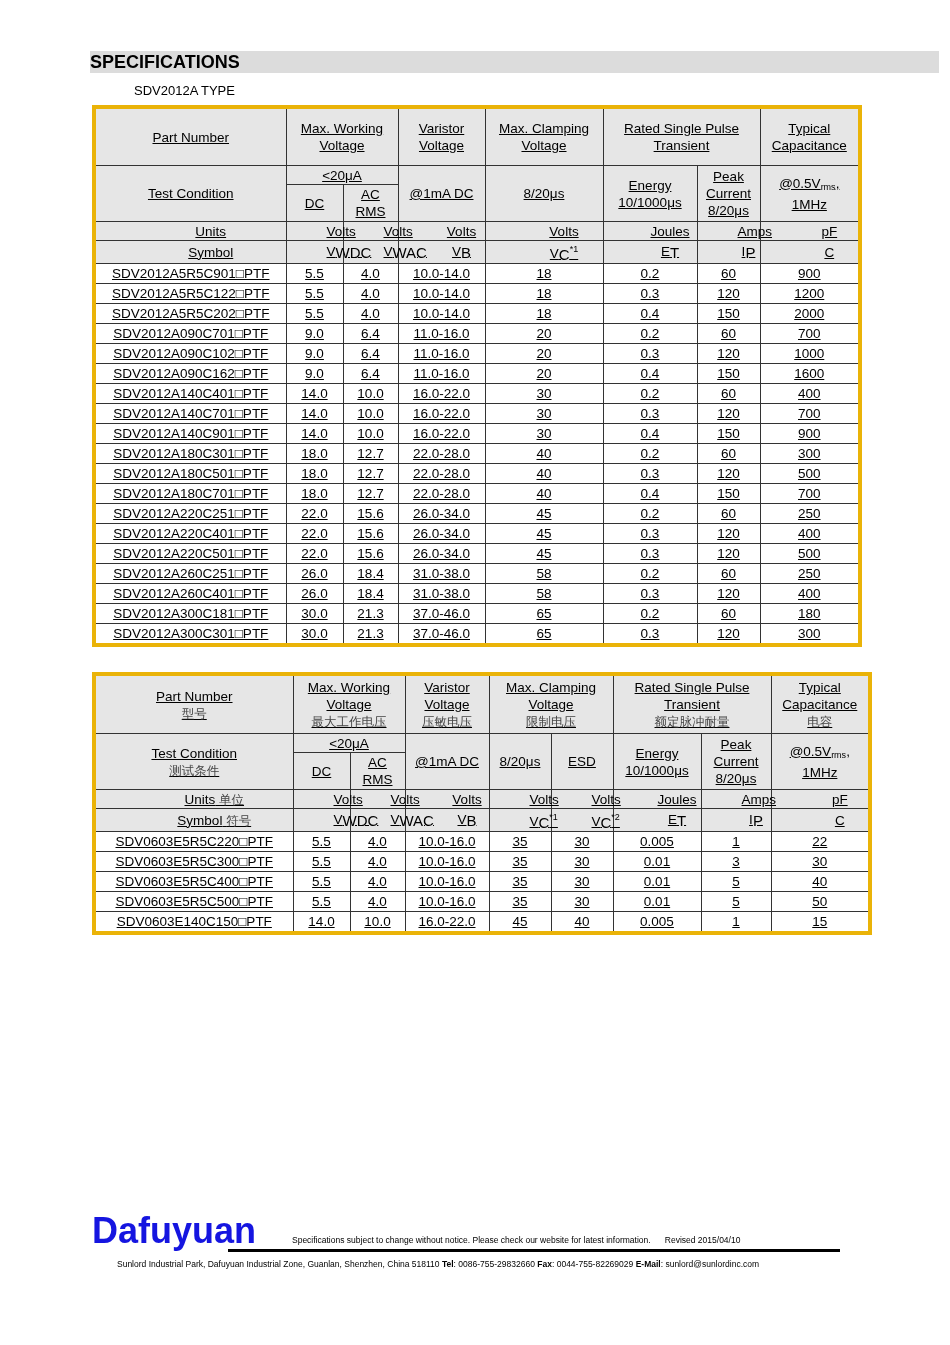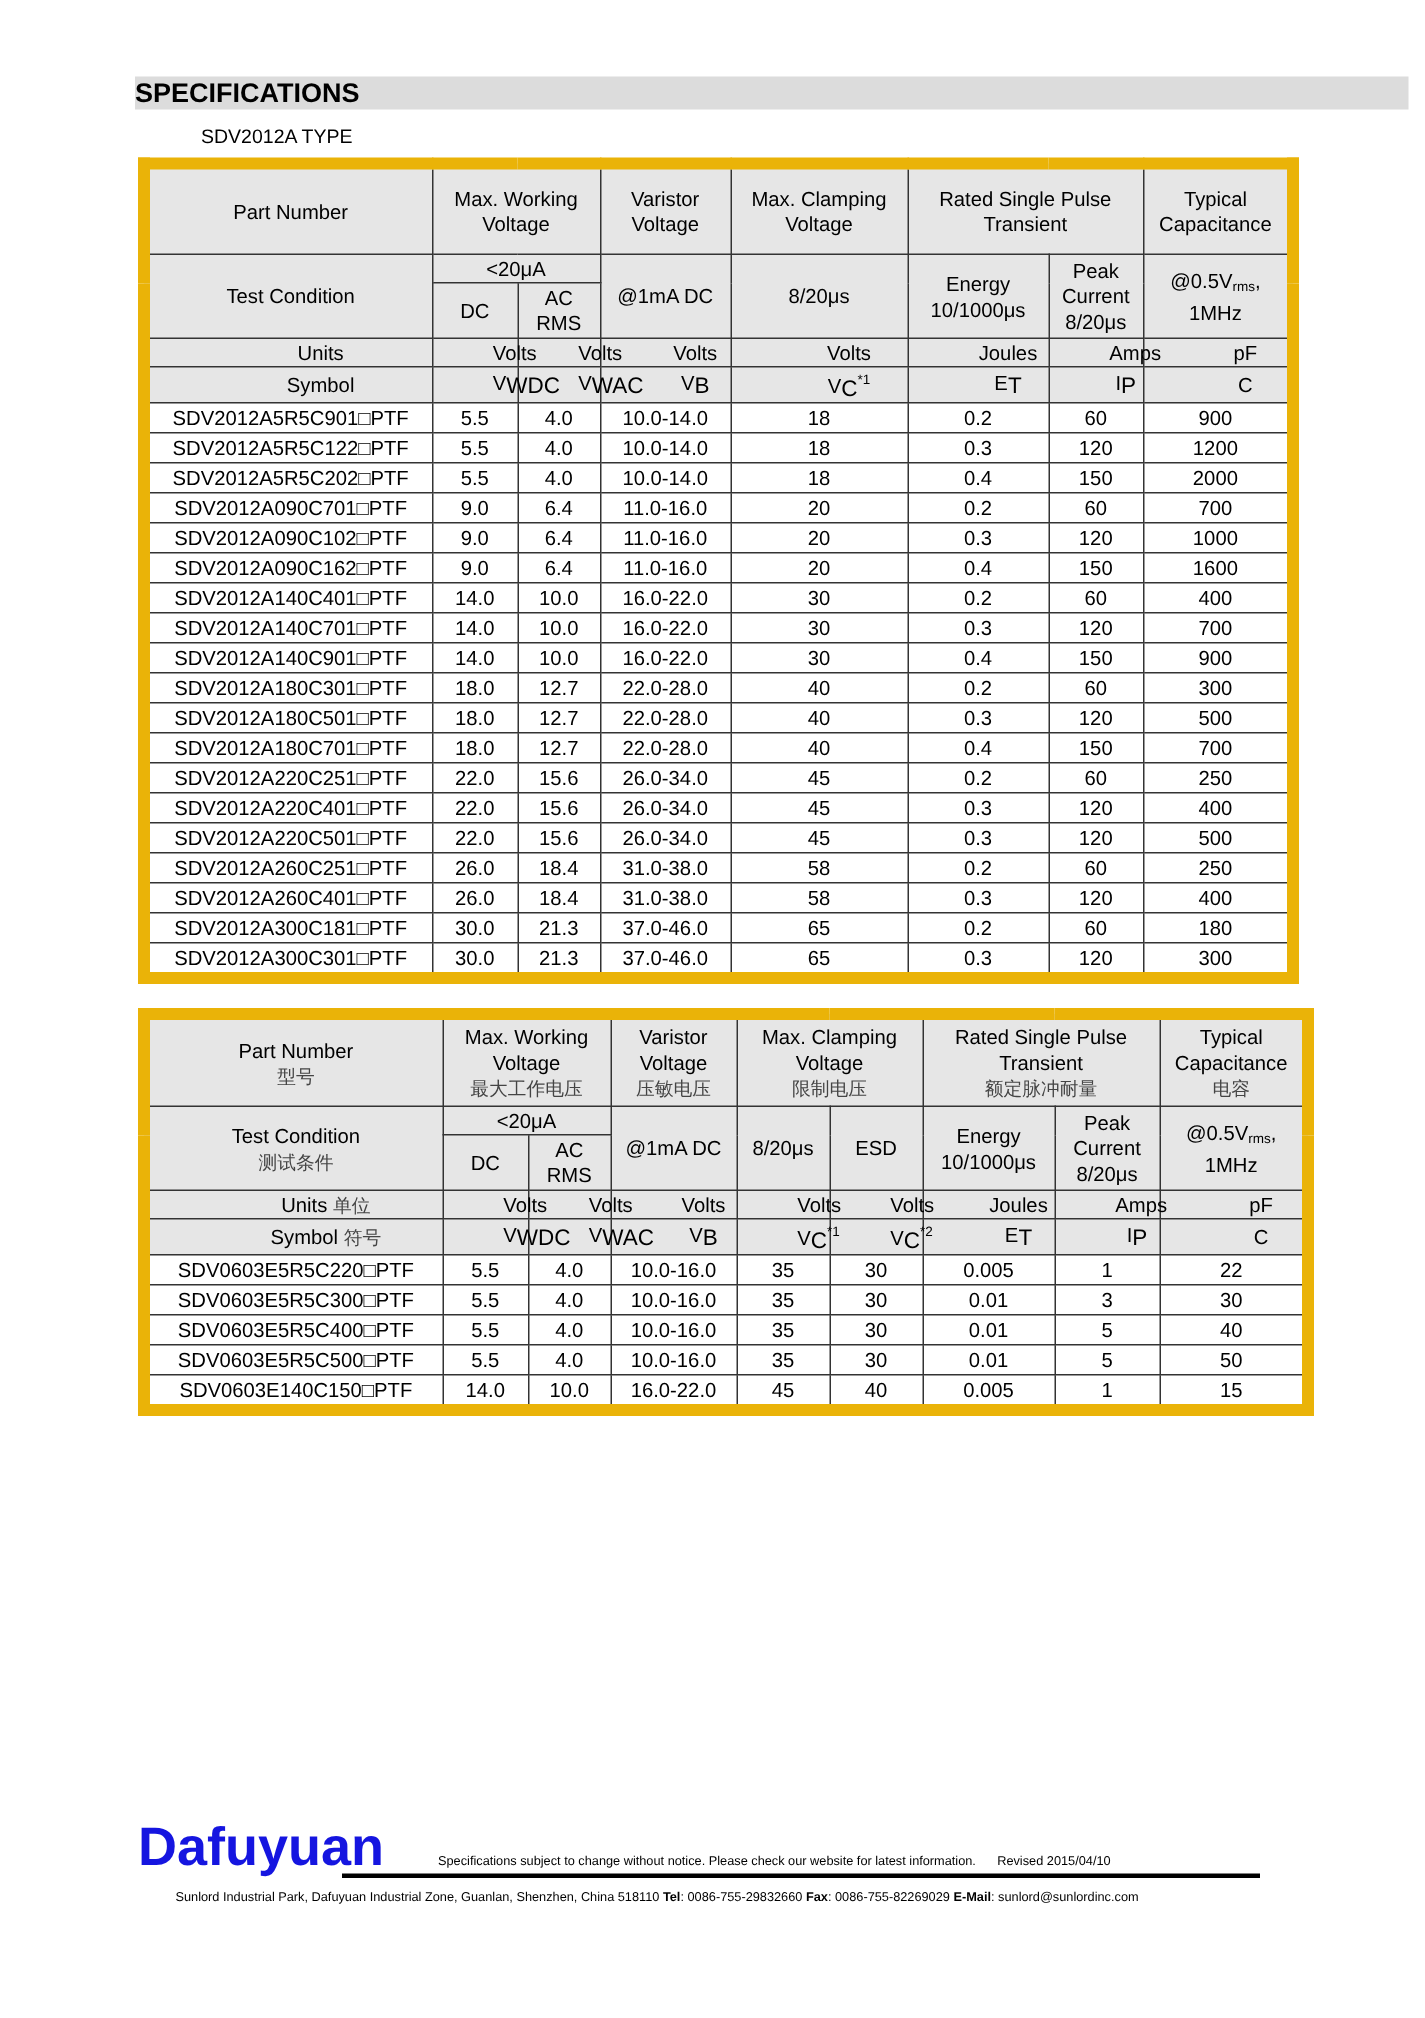--- a/index.html
+++ b/index.html
@@ -1,19 +1,19 @@
 <!DOCTYPE html>
 <html><head>
 <meta charset="utf-8">
 <style>
   html, body { margin: 0; padding: 0; background: #ffffff; }
   body { width: 950px; height: 1345px; position: relative; font-family: "Liberation Sans", sans-serif; color: #000; }
   .spec-title { position: absolute; left: 90px; top: 51px; width: 849px; height: 22px; background: #dcdcdc; font-weight: bold; font-size: 18px; line-height: 23px; }
   .type-title { position: absolute; left: 90px; font-size: 13px; margin-left: 44px; }
-  table.spec { position: absolute; border-collapse: collapse; border: 8px solid #eab308; font-size: 13.5px; table-layout: fixed; }
+  table.spec { position: absolute; border-collapse: collapse; border: 4px solid #eab308; font-size: 13.5px; table-layout: fixed; text-decoration: underline; }
   table.spec td { border: 1px solid #333; text-align: center; vertical-align: middle; padding: 0; line-height: 17px; }
   table.spec td.hdr { background: #e6e6e6; }
   table.spec tr.data td { height: 19px; background: #fff; }
   table.spec tr.unit td, table.spec tr.sym td { height: 18px; background: #e6e6e6; padding-left: 40px; }
   .cn { color: #444; font-family: "DejaVu Serif", serif; font-size: 12.5px; }
   sub { font-size: 15px; vertical-align: -2px; }
   sup { font-size: 9px; vertical-align: 6px; }
   .rms-sub { font-size: 9px; vertical-align: -2px; }
   #t1 { left: 92px; top: 105px; width: 766px; }
   #t2 { left: 92px; top: 672px; width: 766px; }
@@ -394,15 +394,15 @@
       </tr>
     </tbody>
 </table>
 
 <div class="footer-brand" style="color: rgb(21, 21, 224);">Dafuyuan</div>
 <div class="footer-rule"></div>
 <div class="footer-notice"><span>Specifications subject to change without notice. Please check our website for latest information.</span>&nbsp;&nbsp;&nbsp;&nbsp;&nbsp;&nbsp;<span>Revised 2015/04/10</span></div>
 <div class="footer-addr">
   <span>Sunlord Industrial Park, Dafuyuan Industrial Zone, Guanlan, Shenzhen, China 518110</span>
   <b>Tel</b>: <span>0086-755-29832660</span>
-  <b>Fax</b>: <span>0086-755-82269029</span>
+  <b>Fax</b>: <span>0044-755-82269029</span>
   <b>E-Mail</b>: <span>sunlord@sunlordinc.com</span>
 </div>
 
 </body></html>

